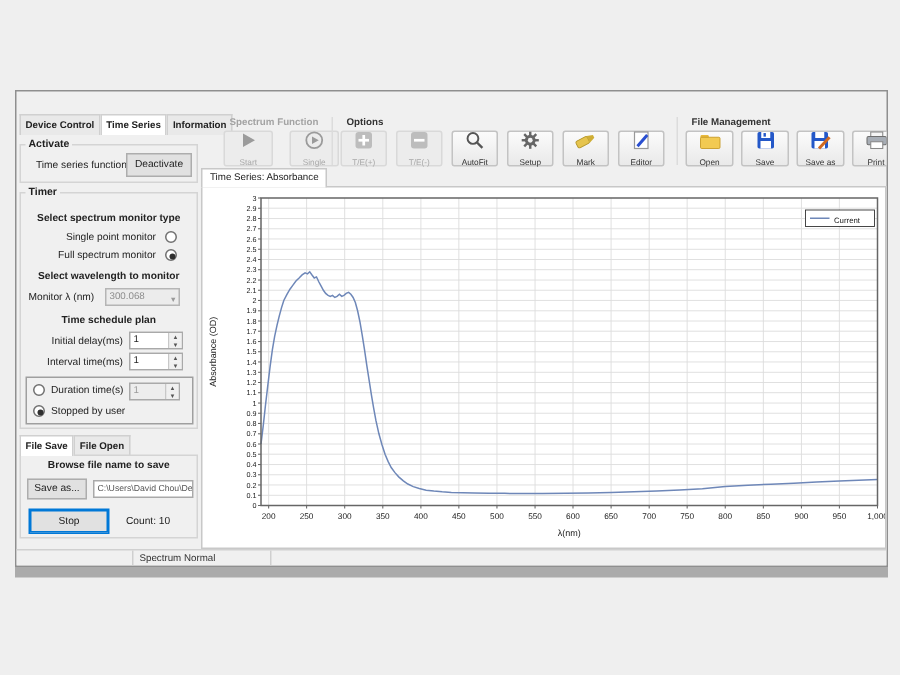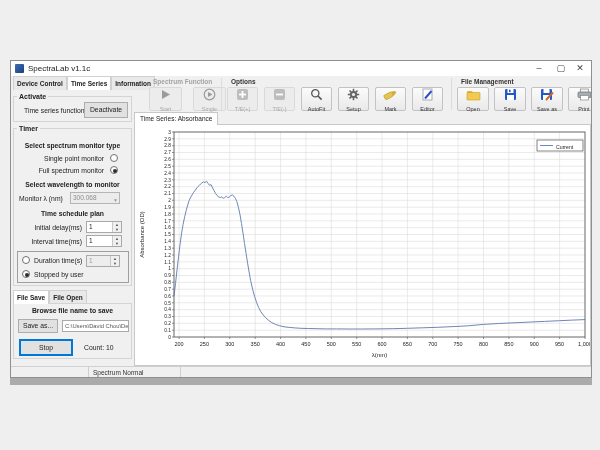--- a/index.html
+++ b/index.html
@@ -61,27 +61,20 @@
   
   .statusbar{position:absolute;left:0;bottom:0;width:100%;height:11px;background:#f0f0f0;border-top:1px solid #d0d0d0;display:flex;font-size:6.5px;color:#333;}
   .seg{border-right:1px solid #cfcfcf;padding:1px 4px;line-height:9px;white-space:nowrap;}
   .seg1{width:78px;} .seg2{width:92px;} .seg3{flex:1;border-right:none;}
 </style>
 </head>
 <body>
 
 <div class="window">
 
-  <div class="titlebar">
-    <div class="appicon"></div>
-    <div class="apptitle">SpectraLab v1.1c</div>
-    <div class="win-btn win-min">–</div>
-    <div class="win-btn win-max">▢</div>
-    <div class="win-btn win-close">✕</div>
-  </div>
 
   <div class="left-panel">
     <div class="ptabs" id="panel-tabs">
         <div class="ptab">Device Control</div>
         <div class="ptab active">Time Series</div>
         <div class="ptab">Information</div>
       </div>
 
     <div class="group" style="left:0;top:20px;width:119px;height:26px;">
       <span class="glabel">Activate</span>

